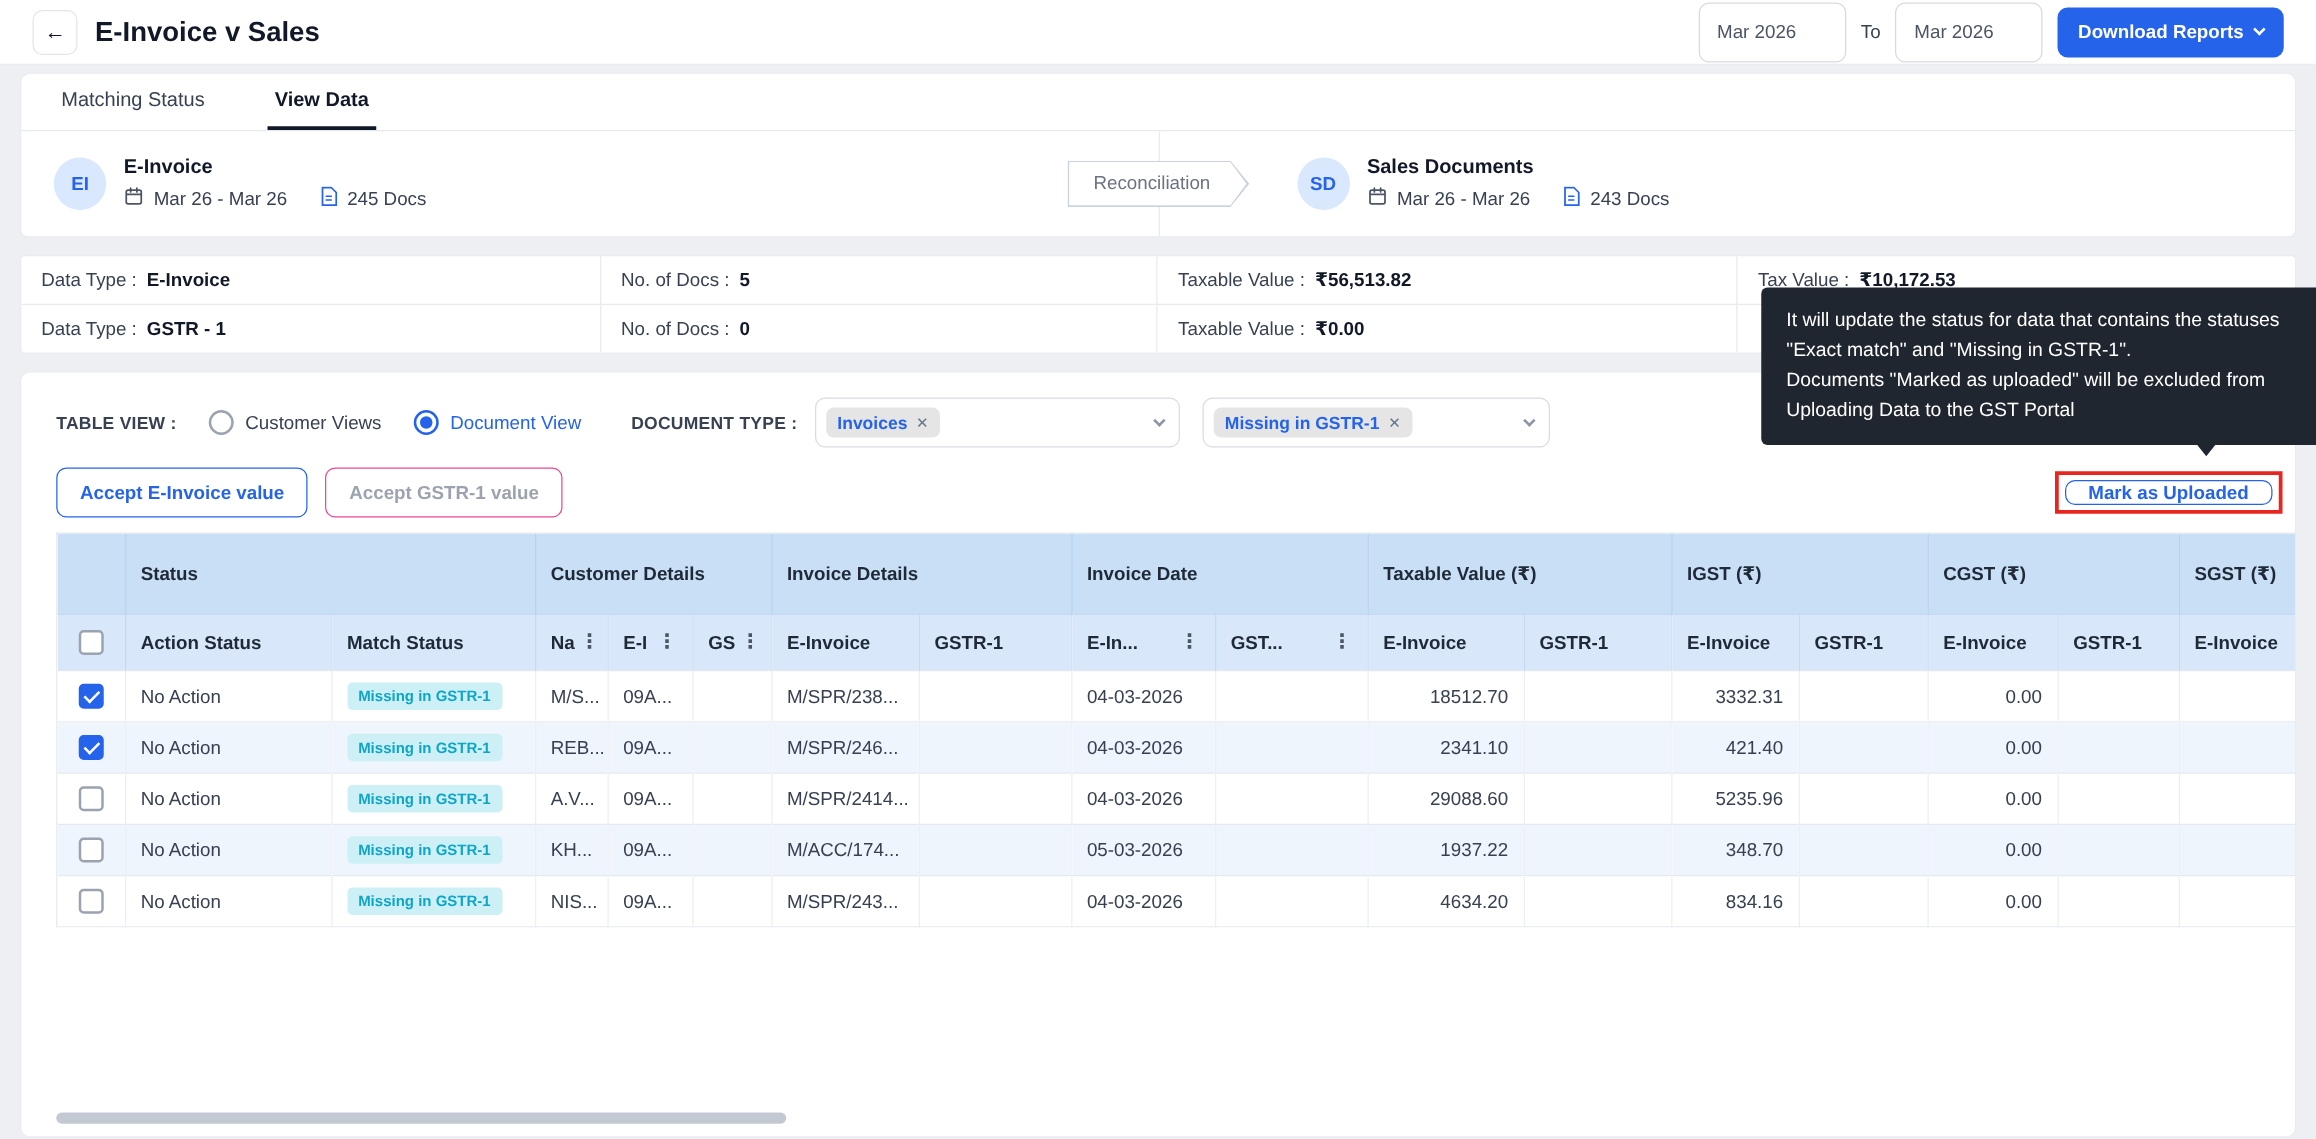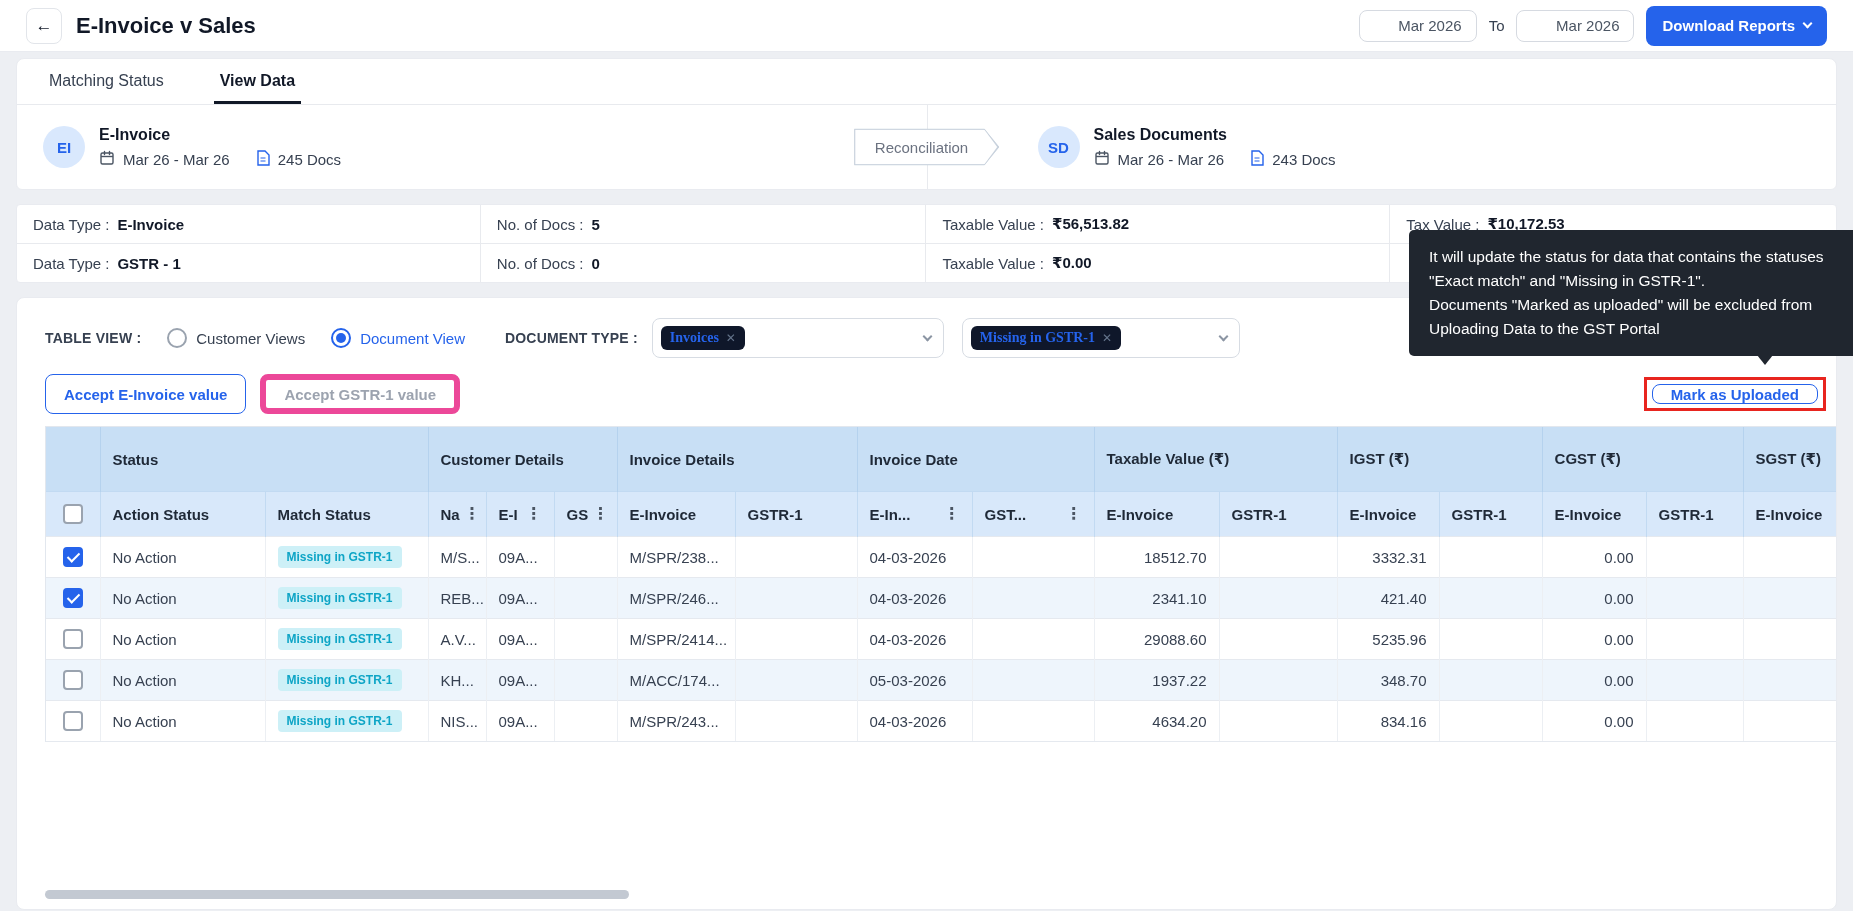--- a/index.html
+++ b/index.html
@@ -4,21 +4,21 @@
 <style>
   * { margin:0; padding:0; box-sizing:border-box; }
   body { font-family:"Liberation Sans","DejaVu Sans",sans-serif; background:#edeff3; }
   .page { position:relative; width:1853px; height:911px; overflow:hidden; background:#edeff3; color:#1f2937; }
 
   
   .topbar { height:52px; background:#fff; display:flex; align-items:center; padding:0 26px; border-bottom:1px solid #e9ebf0; }
   .back-btn { width:36px; height:36px; border:1px solid #e2e5ea; border-radius:8px; background:#fff; display:flex; align-items:center; justify-content:center; font-size:17px; color:#111827; cursor:pointer; }
   .page-title { font-size:22px; font-weight:700; color:#111827; margin-left:14px; }
   .topbar-right { margin-left:auto; display:flex; align-items:center; gap:12px; }
-  .date-input { width:118px; height:32px; border:1px solid #d6dae1; border-radius:8px; padding:0 14px; font-size:15px; color:#4b5563; background:#fff; font-family:inherit;text-align:right; }
+  .date-input { width:118px; height:48px; border:1px solid #d6dae1; border-radius:8px; padding:0 14px; font-size:15px; color:#4b5563; background:#fff; font-family:inherit; }
   .to-label { font-size:15px; color:#374151; }
   .dl-btn { height:40px; background:#2563eb; color:#fff; border:none; border-radius:8px; font-size:15px; font-weight:700; padding:0 16px; display:flex; align-items:center; gap:9px; cursor:pointer; font-family:inherit; }
   .chev { width:7px; height:7px; border-right:2px solid #fff; border-bottom:2px solid #fff; transform:rotate(45deg); margin-top:-4px; }
   .chev-gray { border-color:#8b95a3; }
 
   
   .card { background:#fff; margin:0 16px; border:1px solid #e9ebf0; border-radius:8px; }
   .card-a { margin-top:6px; border-radius:8px 8px 6px 6px; }
 
   
@@ -53,28 +53,28 @@
   .filter-label { font-size:14px; font-weight:700; color:#374151; letter-spacing:.2px; }
   .radio-opt { display:flex; align-items:center; gap:9px; margin-left:12px; cursor:pointer; }
   .radio { width:20px; height:20px; border-radius:50%; border:2px solid #9aa3af; background:#fff; position:relative; flex:0 0 auto; }
   .radio[data-checked="true"] { border-color:#2563eb; }
   .radio[data-checked="true"]::after { content:""; position:absolute; left:3px; top:3px; width:10px; height:10px; border-radius:50%; background:#2563eb; }
   .radio-label { font-size:15px; color:#374151; }
   .radio-label.blue { color:#2563eb; }
   .doc-type-label { margin-left:26px; }
   .select-box { width:292px; height:40px; border:1px solid #d7dce3; border-radius:8px; display:flex; align-items:center; padding:0 12px 0 8px; gap:8px; cursor:pointer; background:#fff; }
   .select-box.narrow { width:278px; margin-left:4px; }
-  .chip { background:#0f172a; color:#2563eb; font-size:14px; font-weight:600; border-radius:6px; padding:4px 9px; display:flex; align-items:center; gap:7px; white-space:nowrap;font-family:Liberation Serif, serif; }
+  .chip { background:#e5e5e5; color:#2563eb; font-size:14px; font-weight:600; border-radius:6px; padding:4px 9px; display:flex; align-items:center; gap:7px; white-space:nowrap; }
   .chip-x { color:#64748b; font-size:12px; font-weight:400; cursor:pointer; }
   .select-box .chevron { margin-left:auto; }
 
   .action-row { display:flex; align-items:center; padding:10px 10px 8px 28px; }
   .btn-outline { height:40px; border-radius:8px; background:#fff; font-size:15px; font-weight:600; padding:0 18px; cursor:pointer; font-family:inherit; }
   .btn-blue { border:1px solid #2563eb; color:#2563eb; }
-  .btn-disabled { border:6px solid #ec4899; color:#9ca3af; margin-left:14px; cursor:default; }
+  .btn-disabled { border:1px solid #ec4899; color:#9ca3af; margin-left:14px; cursor:default; }
   .mark-wrap { margin-left:auto; border:3px solid #e8251f; padding:4px 5px; }
   .btn-mark { border:1px solid #2563eb; color:#2563eb; height:20px; }
 
   
   .table-wrap { margin:4px 0 0 28px; overflow:hidden; border-top:1px solid #e2e7ee; border-left:1px solid #e2e7ee; width:1793px; }
   table.grid { border-collapse:collapse; table-layout:fixed; width:1824px; font-size:15px; background:#fff; }
   .group-row th { background:#c8dff5; padding:23px 12px; text-align:left; font-size:15px; font-weight:600; color:#1f2937; border-right:1px solid #b5d2ee; height:37px; }
   .sub-row th { background:#d8e8fa; padding:12px 12px; text-align:left; font-size:15px; font-weight:600; color:#1f2937; border-right:1px solid #c2daf2; border-top:1px solid #c2daf2; height:44px; white-space:nowrap; overflow:hidden; }
   .th-flex { display:flex; align-items:center; justify-content:space-between; gap:4px; }
   .kebab { color:#4b5563; font-size:16px; font-weight:700; cursor:pointer; line-height:1; }

